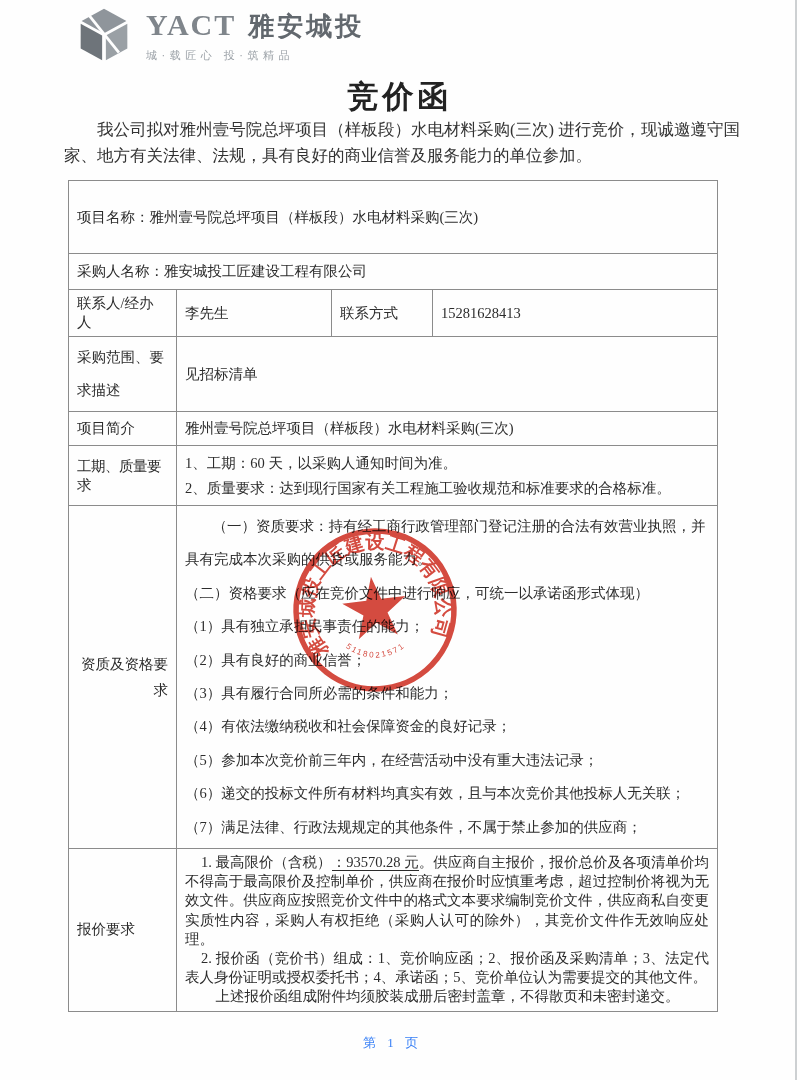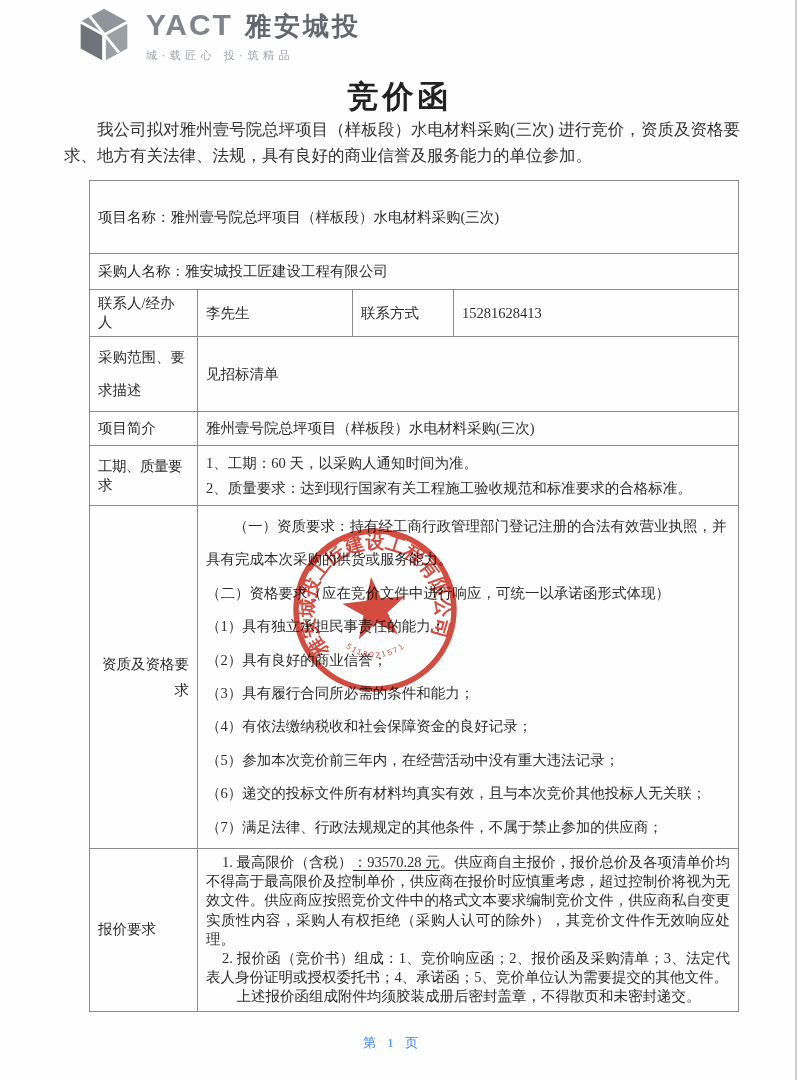--- a/index.html
+++ b/index.html
@@ -7,33 +7,33 @@
     width:800px;height:1080px;position:relative;overflow:hidden;
     background:#fefefe;color:#2e2e2e;
     font-family:"Liberation Serif","DejaVu Serif",serif;
   }
   .scan-edge{position:absolute;right:3px;top:0;width:2px;height:100%;background:#cdd0d2;}
 
   
   .logo{position:absolute;left:76px;top:6px;display:flex;align-items:center;gap:14px;}
   .cube{width:56px;height:58px;}
   .logo-text{display:flex;flex-direction:column;}
-  .logo-line1{display:flex;align-items:baseline;gap:12px;font-family:Liberation Sans, sans-serif;text-align:center;}
+  .logo-line1{display:flex;align-items:baseline;gap:12px;font-family:Liberation Serif, serif;text-align:center;}
   .logo-latin{font-size:30px;font-weight:bold;color:#7f858b;letter-spacing:2px;}
   .logo-cn{font-size:26px;font-weight:bold;color:#62686e;letter-spacing:3px;}
   .tagline{margin-top:4px;font-size:11px;color:#9ba1a7;letter-spacing:4.5px;font-family:"Liberation Sans","DejaVu Sans",sans-serif;}
 
   .title{position:absolute;top:76px;left:0;width:100%;margin:0;text-align:center;
     font-size:31px;font-weight:bold;letter-spacing:4px;color:#222;}
 
   .intro{position:absolute;top:117px;left:64px;width:676px;margin:0;
     font-size:16.5px;line-height:26px;text-align:justify;text-indent:2em;color:#333;}
 
   
-  table.doc{position:absolute;left:68px;top:180px;width:649px;border-collapse:collapse;table-layout:fixed;margin-left:21px;}
+  table.doc{position:absolute;left:68px;top:180px;width:649px;border-collapse:collapse;table-layout:fixed;}
   table.doc td{border:1px solid #8b8b8b;padding:4px 8px;font-size:14.5px;vertical-align:middle;color:#2c2c2c;}
   td.r-top{vertical-align:bottom;padding-bottom:9px;font-size:15px;}
   td.r-buyer{font-size:15px;}
   td.label{font-size:14px;padding:4px 5px;}
   td.label-tall{font-size:14px;padding:6px 5px;vertical-align:top;line-height:33px;}
   td.label-sched{font-size:13.5px;padding:4px 3px;letter-spacing:-0.5px;}
   td.label-qual{font-size:14px;text-align:right;line-height:26px;}
   td.label-send{font-size:14px;padding:2px 5px;line-height:21px;}
   td.scope-val{vertical-align:top;padding-top:10px;}
   td.sched-val{line-height:25px;}
@@ -67,21 +67,21 @@
     <div class="logo-line1">
       <span class="logo-latin">YACT</span>
       <span class="logo-cn">雅安城投</span>
     </div>
     <div class="tagline">城·载匠心  投·筑精品</div>
   </div>
 </div>
 
 <h1 class="title">竞价函</h1>
 
-<p class="intro">我公司拟对雅州壹号院总坪项目（样板段）水电材料采购(三次) 进行竞价，资质及资格要求、地方有关法律、法规，具有良好的商业信誉及服务能力的单位参加。</p>
+<p class="intro">我公司拟对雅州壹号院总坪项目（样板段）水电材料采购(三次) 进行竞价，现诚邀遵守国家、地方有关法律、法规，具有良好的商业信誉及服务能力的单位参加。</p>
 
 <table class="doc">
   <colgroup>
       <col style="width:108px">
       <col style="width:155px">
       <col style="width:101px">
       <col style="width:285px">
     </colgroup>
   <tbody>
       <tr style="height:73px">

